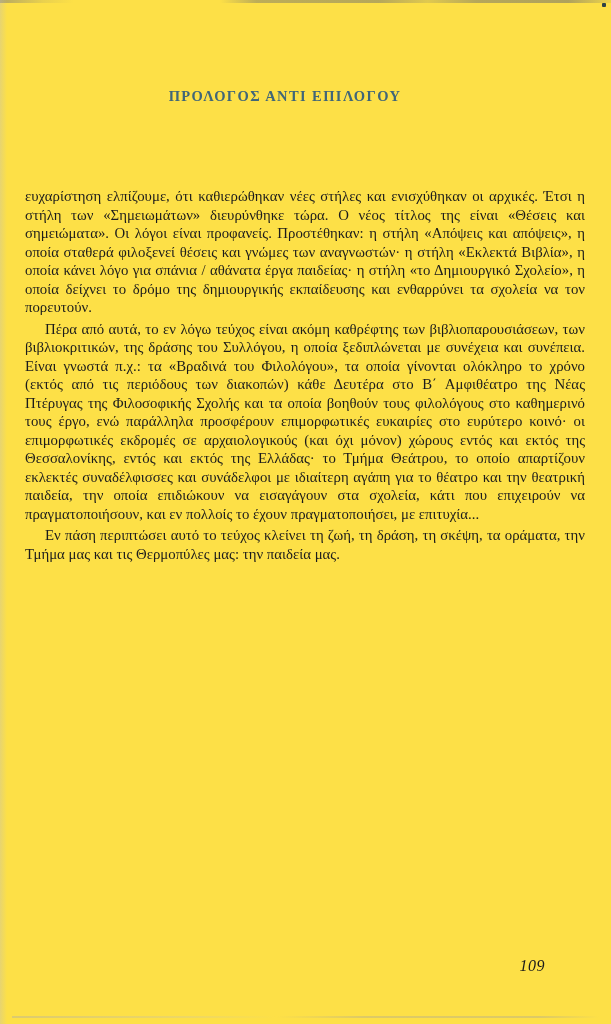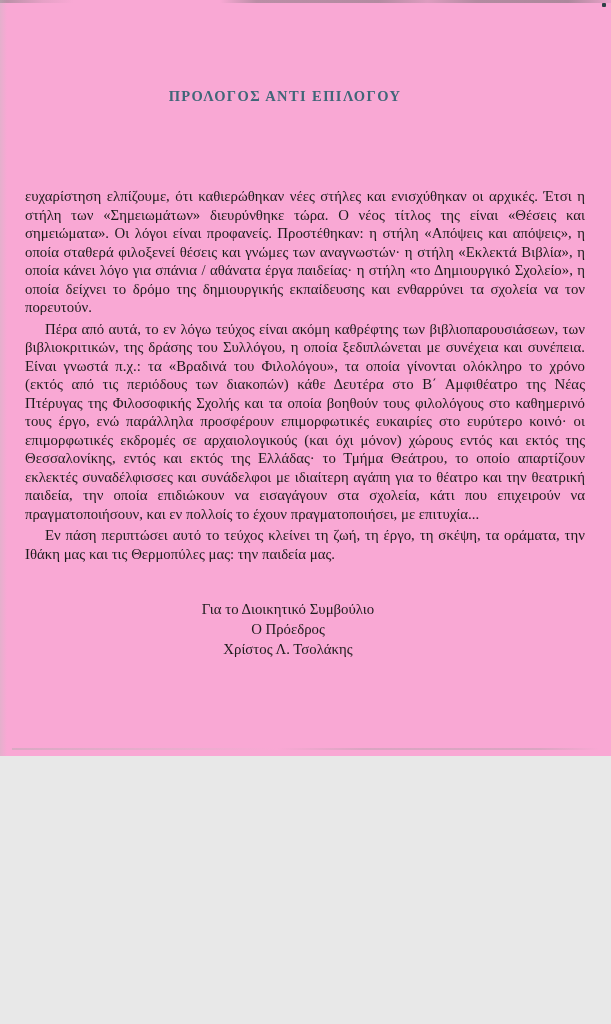--- a/index.html
+++ b/index.html
@@ -3,22 +3,22 @@
 <meta charset="utf-8">
 <style>
   html, body {
     margin: 0;
     padding: 0;
     background: #e8e8e8;
   }
   .scan {
     position: relative;
     width: 611px;
-    height: 756px;
-    background: #f9a8d4;
+    height: 1024px;
+    background: #fde047;
     overflow: hidden;
     font-family: "Liberation Serif", "DejaVu Serif", serif;
     color: #1c1c1c;
   }
   
   .edge-top {
     position: absolute;
     top: 0; left: 0;
     width: 100%; height: 3px;
     background: linear-gradient(90deg,
@@ -99,24 +99,19 @@
   <div class="edge-top"></div>
   <div class="edge-left"></div>
   <div class="edge-bottom"></div>
   <div class="speck"></div>
 
   <h1 class="title">ΠΡΟΛΟΓΟΣ ΑΝΤΙ ΕΠΙΛΟΓΟΥ</h1>
 
   <div class="body-text">
     <p class="noindent">ευχαρίστηση ελπίζουμε, ότι καθιερώθηκαν νέες στήλες και ενισχύθηκαν οι αρχικές. Έτσι η στήλη των «Σημειωμάτων» διευρύνθηκε τώρα. Ο νέος τίτλος της είναι «Θέσεις και σημειώματα». Οι λόγοι είναι προφανείς. Προστέθηκαν: η στήλη «Απόψεις και απόψεις», η οποία σταθερά φιλοξενεί θέσεις και γνώμες των αναγνωστών· η στήλη «Εκλεκτά Βιβλία», η οποία κάνει λόγο για σπάνια / αθάνατα έργα παιδείας· η στήλη «το Δημιουργικό Σχολείο», η οποία δείχνει το δρόμο της δημιουργικής εκπαίδευσης και ενθαρρύνει τα σχολεία να τον πορευτούν.</p>
     <p class="indent">Πέρα από αυτά, το εν λόγω τεύχος είναι ακόμη καθρέφτης των βιβλιοπαρουσιάσεων, των βιβλιοκριτικών, της δράσης του Συλλόγου, η οποία ξεδιπλώνεται με συνέχεια και συνέπεια. Είναι γνωστά π.χ.: τα «Βραδινά του Φιλολόγου», τα οποία γίνονται ολόκληρο το χρόνο (εκτός από τις περιόδους των διακοπών) κάθε Δευτέρα στο Β΄ Αμφιθέατρο της Νέας Πτέρυγας της Φιλοσοφικής Σχολής και τα οποία βοηθούν τους φιλολόγους στο καθημερινό τους έργο, ενώ παράλληλα προσφέρουν επιμορφωτικές ευκαιρίες στο ευρύτερο κοινό· οι επιμορφωτικές εκδρομές σε αρχαιολογικούς (και όχι μόνον) χώρους εντός και εκτός της Θεσσαλονίκης, εντός και εκτός της Ελλάδας· το Τμήμα Θεάτρου, το οποίο απαρτίζουν εκλεκτές συναδέλφισσες και συνάδελφοι με ιδιαίτερη αγάπη για το θέατρο και την θεατρική παιδεία, την οποία επιδιώκουν να εισαγάγουν στα σχολεία, κάτι που επιχειρούν να πραγματοποιήσουν, και εν πολλοίς το έχουν πραγματοποιήσει, με επιτυχία...</p>
-    <p class="indent">Εν πάση περιπτώσει αυτό το τεύχος κλείνει τη ζωή, τη έργο, τη σκέψη, τα οράματα, την Ιθάκη μας και τις Θερμοπύλες μας: την παιδεία μας.</p>
+    <p class="indent">Εν πάση περιπτώσει αυτό το τεύχος κλείνει τη ζωή, τη δράση, τη σκέψη, τα οράματα, την Τμήμα μας και τις Θερμοπύλες μας: την παιδεία μας.</p>
   </div>
 
-  <div class="signature">
-    <div>Για το Διοικητικό Συμβούλιο</div>
-    <div>Ο Πρόεδρος</div>
-    <div>Χρίστος Λ. Τσολάκης</div>
-  </div>
 
   <div class="pagenum">109</div>
 
 </div>
 
 </body></html>

